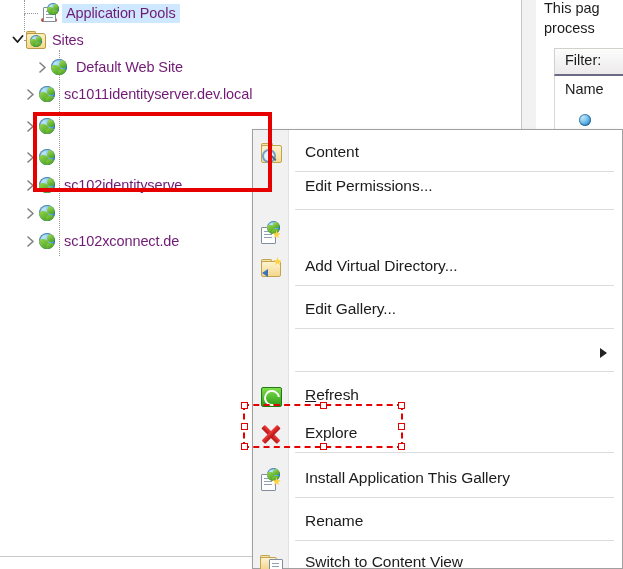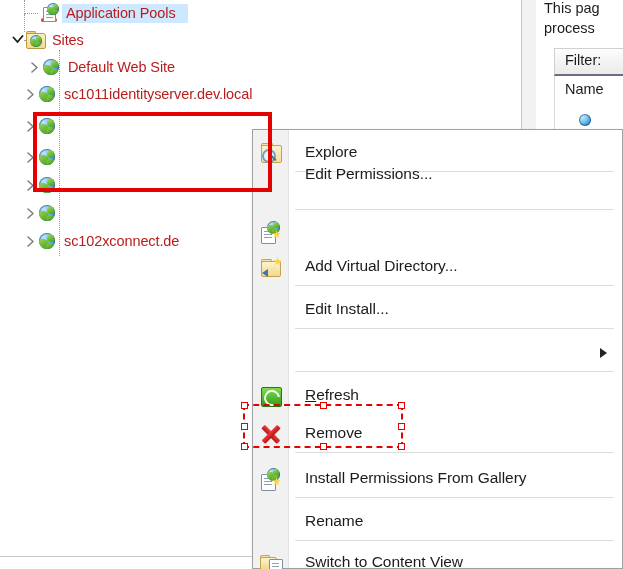--- a/index.html
+++ b/index.html
@@ -20,21 +20,21 @@
   }
   .tree-row{
     position:absolute;left:0;height:26px;display:flex;align-items:center;
     white-space:nowrap;
   }
   .tw-expander{
     width:16px;height:26px;display:flex;align-items:center;justify-content:center;
     color:#6d6d6d;font-size:13px;line-height:1;
   }
   .tree-label{
-    font-size:14.5px;color:#b91c1c;padding:1px 12px 2px 4px;border-radius:1px;
+    font-size:14.5px;color:#701a75;padding:1px 4px 2px 4px;border-radius:1px;
     letter-spacing:-0.1px;
   }
   .tree-label.sel{background:#cde8ff;}
   .tree-icon{width:19px;height:19px;margin-right:3px;position:relative;flex:0 0 auto;}
   .dotted-v{
     position:absolute;border-left:1px dotted #9a9a9a;
   }
   .dotted-h{
     position:absolute;border-top:1px dotted #9a9a9a;
   }
@@ -317,21 +317,21 @@
                 <div class="ball">
                   <div class="land1"></div>
                   <div class="land2"></div>
                   <div class="land3"></div>
                 </div>
               </div>
             </div>
           </span>
           <span class="tree-label">Sites</span>
         </div>
-        <div class="tree-row" style="top: 54px; left: 4px;">
+        <div class="tree-row" style="top: 54px; left: 12px;">
           <span class="tw-expander" style="margin-left:22px;">
             <svg width="9" height="11" viewBox="0 0 9 11">
               <path d="M2 1 L7 5.5 L2 10" fill="none" stroke="#808080" stroke-width="1.6" stroke-linecap="round" stroke-linejoin="round"></path>
             </svg>
           </span>
           <span class="tree-icon">
             <div class="ico-globe">
               <div class="ball">
                 <div class="land1"></div>
                 <div class="land2"></div>
@@ -398,20 +398,21 @@
           </span>
           <span class="tree-icon">
             <div class="ico-globe">
               <div class="ball">
                 <div class="land1"></div>
                 <div class="land2"></div>
                 <div class="land3"></div>
               </div>
             </div>
           </span>
+          <span class="tree-label">sc102identityserve</span>
         </div>
         <div class="tree-row" style="top: 200px; left: 0px;">
           <span class="tw-expander" style="margin-left:22px;">
             <svg width="9" height="11" viewBox="0 0 9 11">
               <path d="M2 1 L7 5.5 L2 10" fill="none" stroke="#808080" stroke-width="1.6" stroke-linecap="round" stroke-linejoin="round"></path>
             </svg>
           </span>
           <span class="tree-icon">
             <div class="ico-globe">
               <div class="ball">
@@ -469,24 +470,24 @@
     <div id="ctx-items">
         <div class="mi" style="top: 2px;">
           <span class="mi-icon">
             <div class="i-explore" style="width:22px;height:22px;">
               <div class="fo2"></div>
               <div class="fo"></div>
               <div class="mag"></div>
               <div class="mag-h"></div>
             </div>
           </span>
-          <span class="mi-label">Explore</span>
+          <span class="mi-label">Content</span>
         </div>
         <div class="sep" style="top: 41px;"></div>
-        <div class="mi" style="top: 24px;">
+        <div class="mi" style="top: 36px;">
           <span class="mi-label">Edit Permissions...</span>
         </div>
         <div class="sep" style="top: 79px;"></div>
         <div class="mi" style="top: 81px;">
           <span class="mi-icon">
             <div class="i-addapp" style="width:22px;height:22px;">
               <div class="doc">
                 <i style="top:3px"></i>
                 <i style="top:6px"></i>
                 <i style="top:9px"></i>
@@ -508,21 +509,21 @@
               <div class="fo2"></div>
               <div class="fo"></div>
               <div class="ar"></div>
               <div class="star" style="left:13px;top:1px;"></div>
             </div>
           </span>
           <span class="mi-label">Add Virtual Directory...</span>
         </div>
         <div class="sep" style="top: 155px;"></div>
         <div class="mi" style="top: 159px;">
-          <span class="mi-label">Edit Install...</span>
+          <span class="mi-label">Edit Gallery...</span>
         </div>
         <div class="sep" style="top: 198px;"></div>
         <div class="mi" style="top: 202px;">
           <span class="mi-arrow"></span>
         </div>
         <div class="sep" style="top: 241px;"></div>
         <div class="mi" style="top: 245px;">
           <span class="mi-icon">
             <div class="i-refresh" style="width:22px;height:22px;">
               <div class="bg"></div>
@@ -531,42 +532,42 @@
           </span>
           <span class="mi-label"><u>R</u>efresh</span>
         </div>
         <div class="mi" style="top: 283px;">
           <span class="mi-icon">
             <div class="i-remove" style="width:22px;height:22px;">
               <span></span>
               <span></span>
             </div>
           </span>
-          <span class="mi-label">Remove</span>
+          <span class="mi-label">Explore</span>
         </div>
         <div class="sep" style="top: 322px;"></div>
         <div class="mi" style="top: 328px;">
           <span class="mi-icon">
             <div class="i-gallery" style="width:22px;height:22px;">
               <div class="doc">
                 <i style="top:3px"></i>
                 <i style="top:6px"></i>
                 <i style="top:9px"></i>
               </div>
               <div class="ico-globe g">
                 <div class="ball">
                   <div class="land1"></div>
                   <div class="land2"></div>
                   <div class="land3"></div>
                 </div>
               </div>
               <div class="star" style="left:12px;top:9px;"></div>
             </div>
           </span>
-          <span class="mi-label">Install Permissions From Gallery</span>
+          <span class="mi-label">Install Application This Gallery</span>
         </div>
         <div class="sep" style="top: 367px;"></div>
         <div class="mi" style="top: 371px;">
           <span class="mi-label">Rename</span>
         </div>
         <div class="sep" style="top: 410px;"></div>
         <div class="mi" style="top: 412px;">
           <span class="mi-icon">
             <div class="i-content" style="width:22px;height:22px;">
               <div class="fo2"></div>

